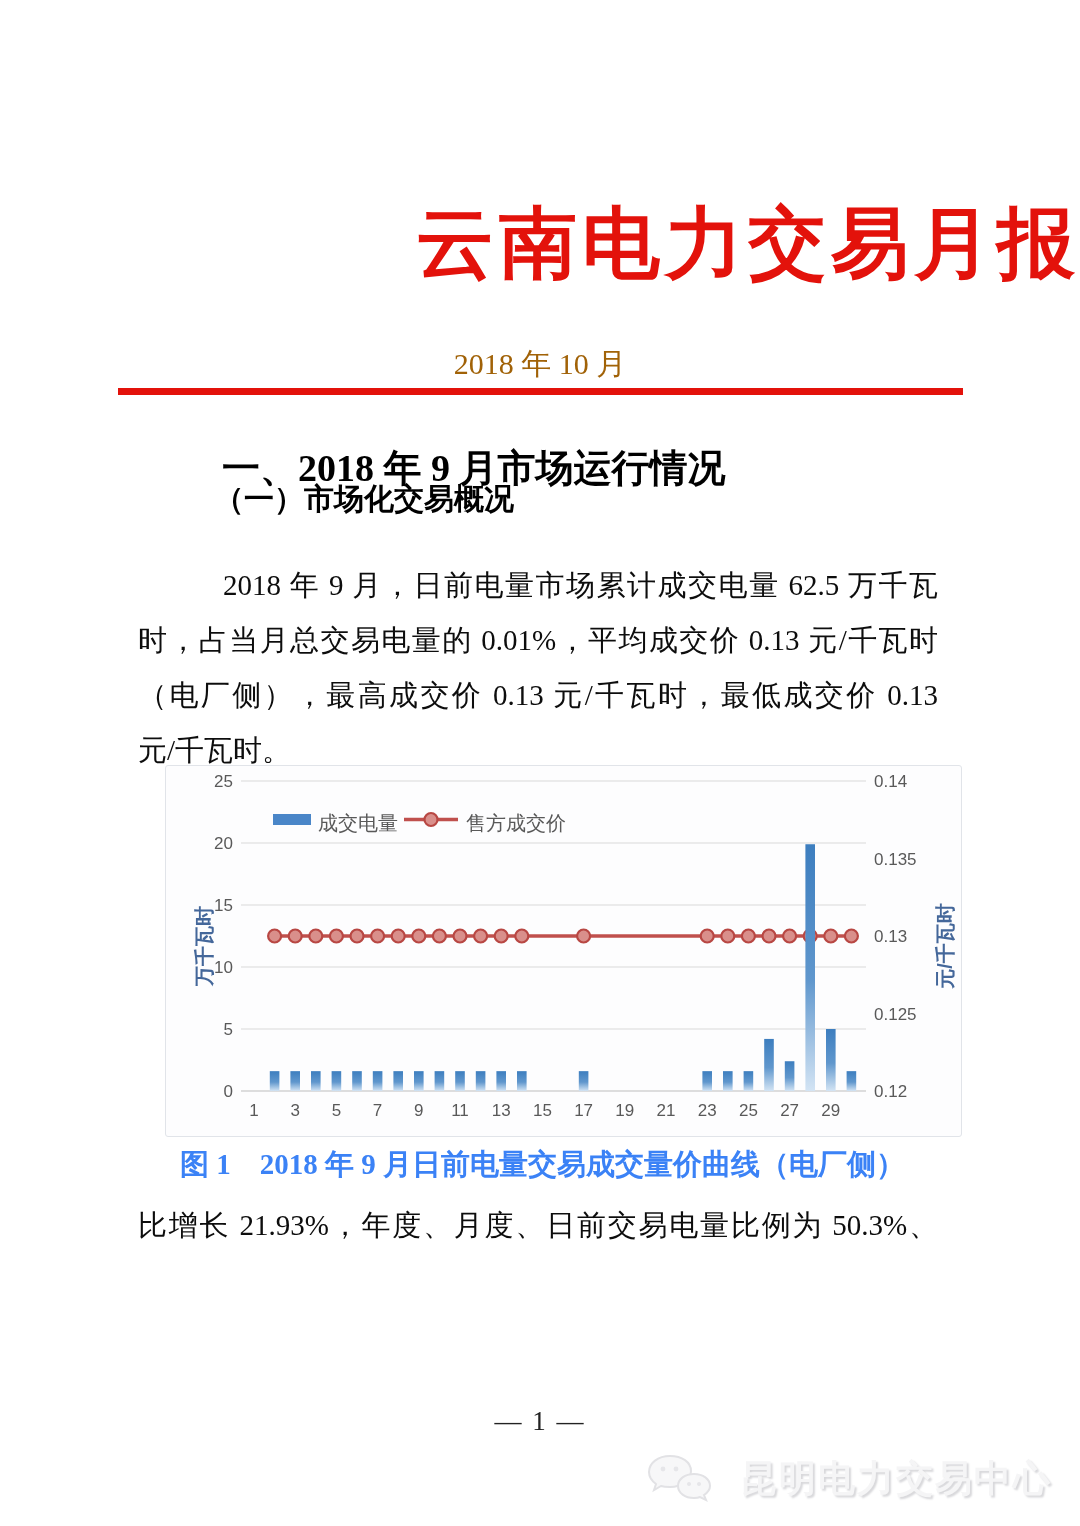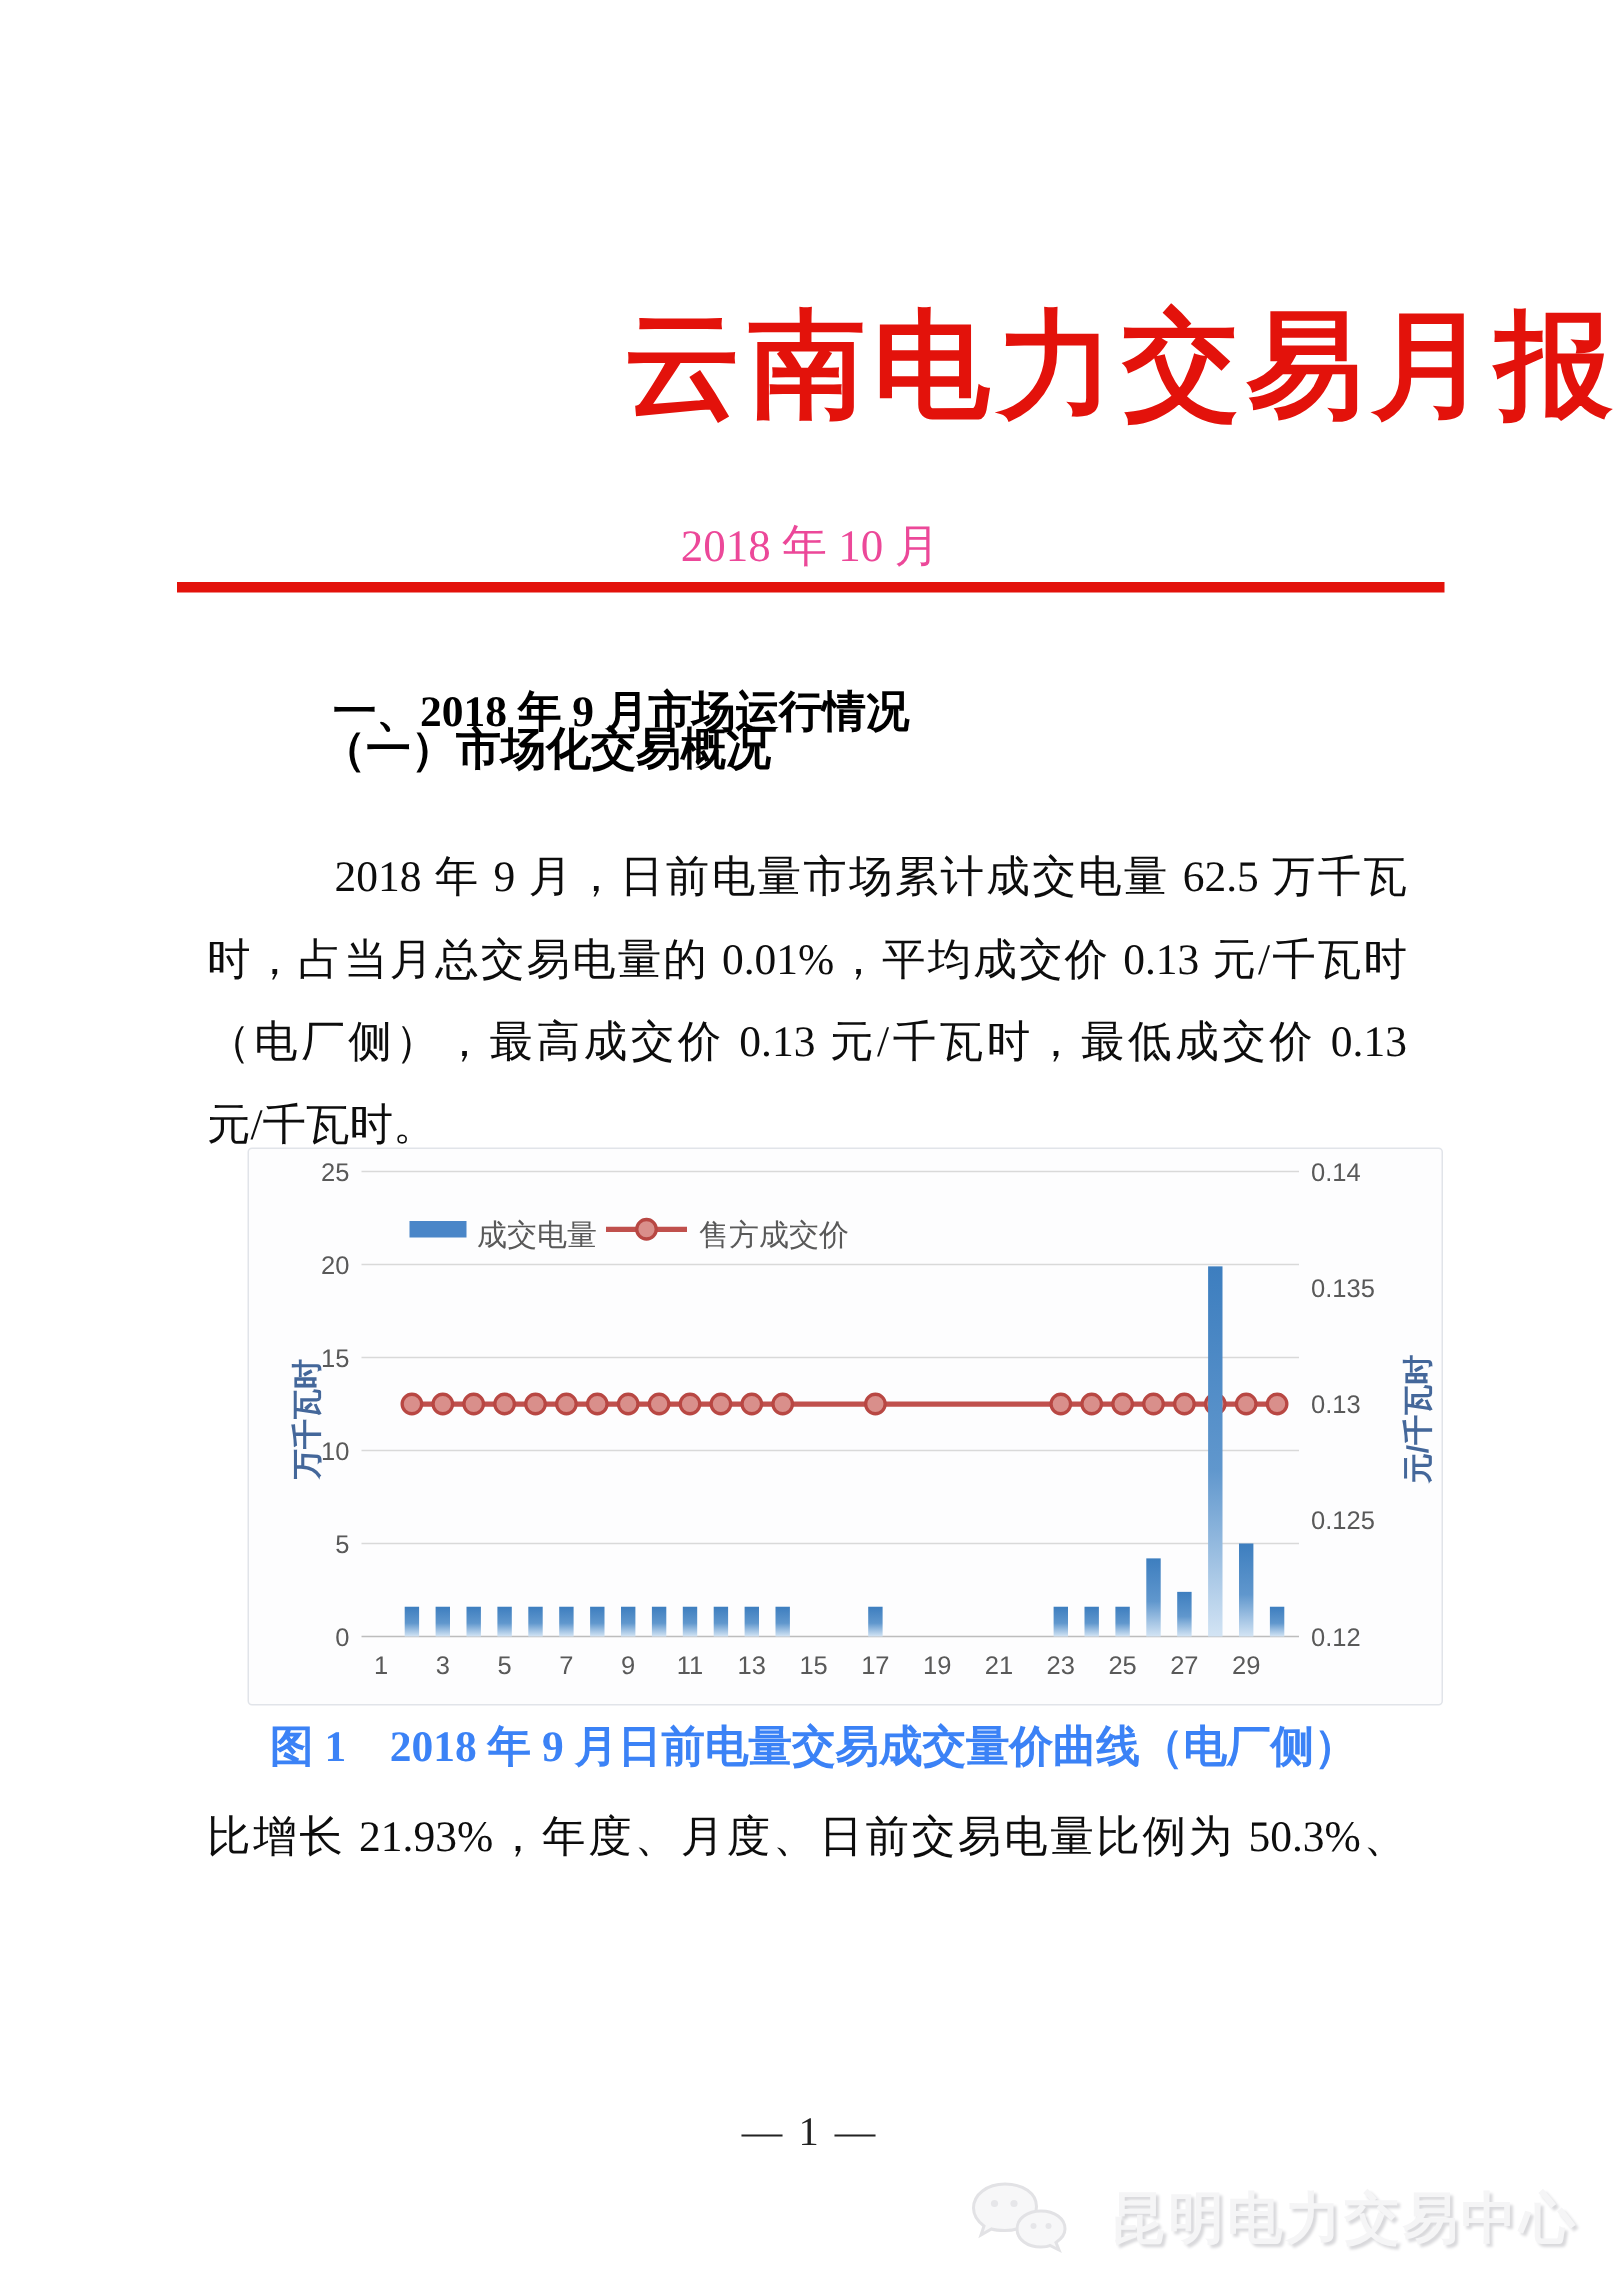--- a/index.html
+++ b/index.html
@@ -14,29 +14,29 @@
   }
   .doc-title{
     position:absolute;top:192px;left:0;width:100%;
     text-align:right;
     font-size:78px;font-weight:bold;letter-spacing:5px;
     color:#e3120b;
     font-family:"Liberation Serif","DejaVu Serif",serif;
   }
   .doc-date{
     position:absolute;top:344px;left:0;width:100%;
-    text-align:center;font-size:30px;color:#ec4899;
+    text-align:center;font-size:30px;color:#a16207;
   }
   .red-rule{
     position:absolute;top:388px;left:118px;width:845px;height:7px;
     background:#e3120b;
   }
   .h1{
-    position:absolute;top:455px;left:222px;
-    font-size:29px;font-weight:bold;color:#000;
+    position:absolute;top:443px;left:222px;
+    font-size:38px;font-weight:bold;color:#000;
   }
   .h2{
     position:absolute;top:479px;left:214px;
     font-size:30px;font-weight:bold;color:#000;
   }
   .para{
     position:absolute;left:138px;width:800px;
     font-size:29px;line-height:55px;color:#0d0d0d;
   }
   .para .line{

